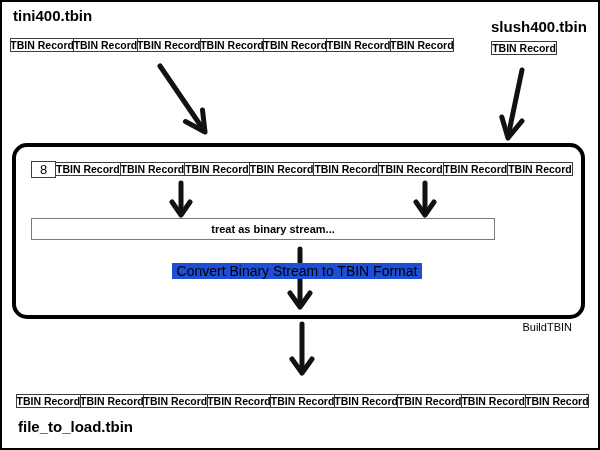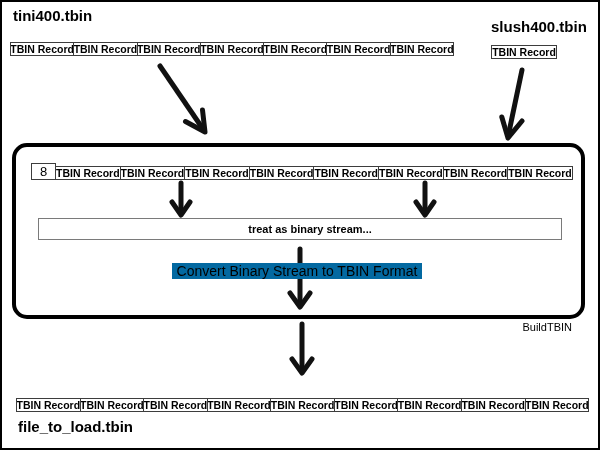--- a/index.html
+++ b/index.html
@@ -11,21 +11,21 @@
     border:2px solid #000;
     font-family:"Liberation Sans", sans-serif;
     color:#000;
     overflow:hidden;
   }
   .abs { position:absolute; }
   .file-label {
     font-size:15px; font-weight:bold; white-space:nowrap;
   }
   .rec-row {
-    display:flex; align-items:flex-end;
+    display:flex; align-items:center;
   }
   .cell {
     flex:1 1 0;
     display:flex; align-items:center; justify-content:center;
     background:#fff;
     border:1px solid #3d3d3d;
     font-size:10.5px; font-weight:bold;
     white-space:nowrap; overflow:hidden;
     box-sizing:border-box;
   }
@@ -49,21 +49,21 @@
     border:1px solid #7a7a7a;
     display:flex; align-items:center; justify-content:center;
     font-size:11px; font-weight:bold;
     background:#fff;
   }
   .convert-row {
     display:flex; justify-content:center;
     z-index:3;
   }
   .convert-row span {
-    background:#0369a1;
+    background:#1d4ed8;
     padding:0 5px;
     font-size:14px;
     white-space:nowrap;
   }
   .right-label {
     font-size:11px; text-align:right; white-space:nowrap;
   }
   svg.arrow { overflow:visible; z-index:1; }
   svg.arrow path {
     stroke:#111; stroke-width:5; fill:none;
@@ -119,21 +119,21 @@
 
   <svg class="abs arrow" style="left:166px; top:180px;" width="26" height="35" viewBox="0 0 26 35">
     <path d="M13,1 L13,29"></path>
     <path d="M4,20 L13,33 L22,20"></path>
   </svg>
   <svg class="abs arrow" style="left:410px; top:180px;" width="26" height="35" viewBox="0 0 26 35">
     <path d="M13,1 L13,29"></path>
     <path d="M4,20 L13,33 L22,20"></path>
   </svg>
 
-  <div class="abs stream-box" style="left:36px; top:216px; width:524px; height:22px;padding-left:20px;">
+  <div class="abs stream-box" style="left:29px; top:216px; width:464px; height:22px;padding-left:20px;">
     <span>treat as binary stream...</span>
   </div>
 
   <svg class="abs arrow" style="left:285px; top:245px;" width="26" height="66" viewBox="0 0 26 66">
     <path d="M13,2 L13,58"></path>
     <path d="M3,46 L13,60 L23,46"></path>
   </svg>
 
   <div class="abs convert-row" style="left:29px; top:261px; width:532px;">
     <span>Convert Binary Stream to TBIN Format</span>

